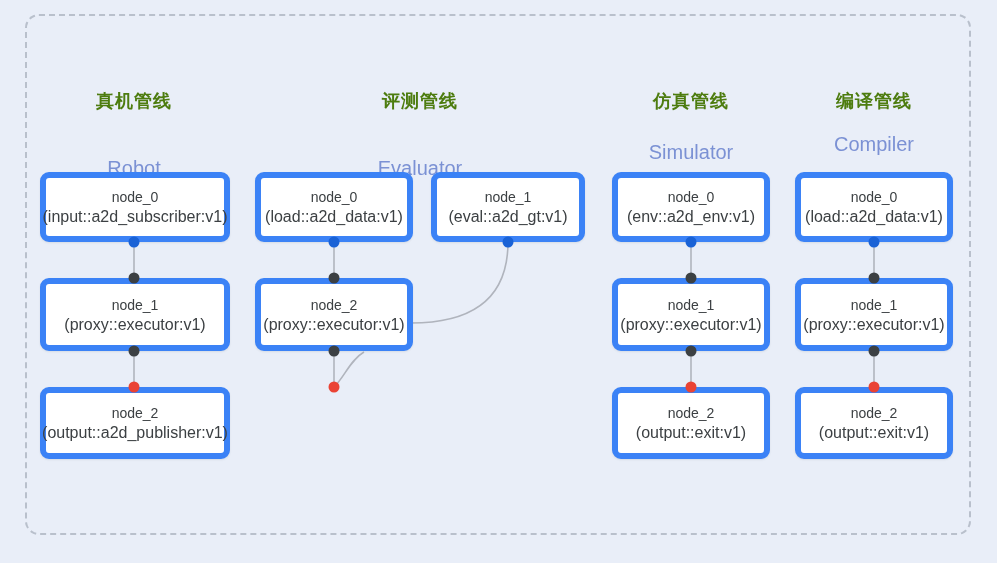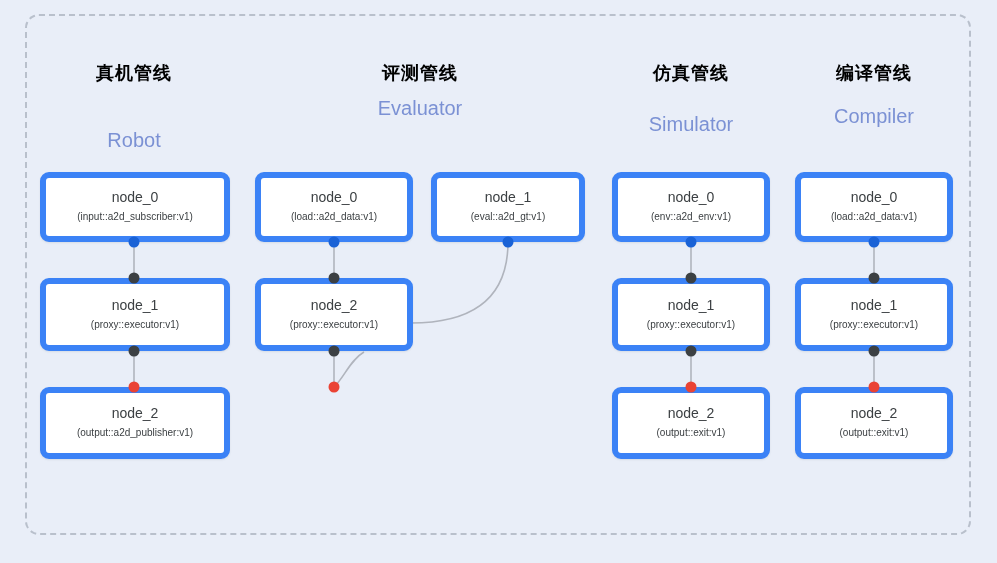--- a/index.html
+++ b/index.html
@@ -41,23 +41,24 @@
     pointer-events: none;
   }
   .column-header {
     position: absolute;
     text-align: center;
     pointer-events: none;
   }
   .col-title-cn {
     font-size: 18px;
     font-weight: bold;
-    color: #000000;
+    color: #4d7c0f;
     letter-spacing: 1px;
     line-height: 22px;
+    margin-top: 28px;
   }
   .col-title-en {
     font-size: 20px;
     color: #7b91d4;
     line-height: 24px;
     font-weight: normal;
   }
   .node-box {
     position: absolute;
     box-sizing: border-box;
@@ -71,21 +72,21 @@
     justify-content: center;
     z-index: 3;
   }
   .node-name {
     font-size: 14px;
     color: #3c4043;
     line-height: 20px;
     white-space: nowrap;
   }
   .node-type {
-    font-size: 10px;
+    font-size: 16px;
     color: #3c4043;
     line-height: 20px;
     white-space: nowrap;
   }
   .port {
     position: absolute;
     width: 11px;
     height: 11px;
     border-radius: 50%;
     z-index: 6;
@@ -121,21 +122,21 @@
     <line x1="874" y1="351" x2="874" y2="387" stroke="#b0b4bd" stroke-width="1.6"></line>
   </svg>
 
   <div class="column-header" style="left:44px; top:62px; width:180px;">
     <div class="col-title-cn">真机管线</div>
     <div class="col-title-en" style="margin-top:44px;">Robot</div>
   </div>
 
   <div class="column-header" style="left:330px; top:62px; width:180px;">
     <div class="col-title-cn">评测管线</div>
-    <div class="col-title-en" style="margin-top:12px;">Evaluator</div>
+    <div class="col-title-en" style="margin-top:44px;">Evaluator</div>
   </div>
 
   <div class="column-header" style="left:601px; top:62px; width:180px;">
     <div class="col-title-cn">仿真管线</div>
     <div class="col-title-en" style="margin-top:28px;">Simulator</div>
   </div>
 
   <div class="column-header" style="left:784px; top:62px; width:180px;">
     <div class="col-title-cn">编译管线</div>
     <div class="col-title-en" style="margin-top:20px;">Compiler</div>

